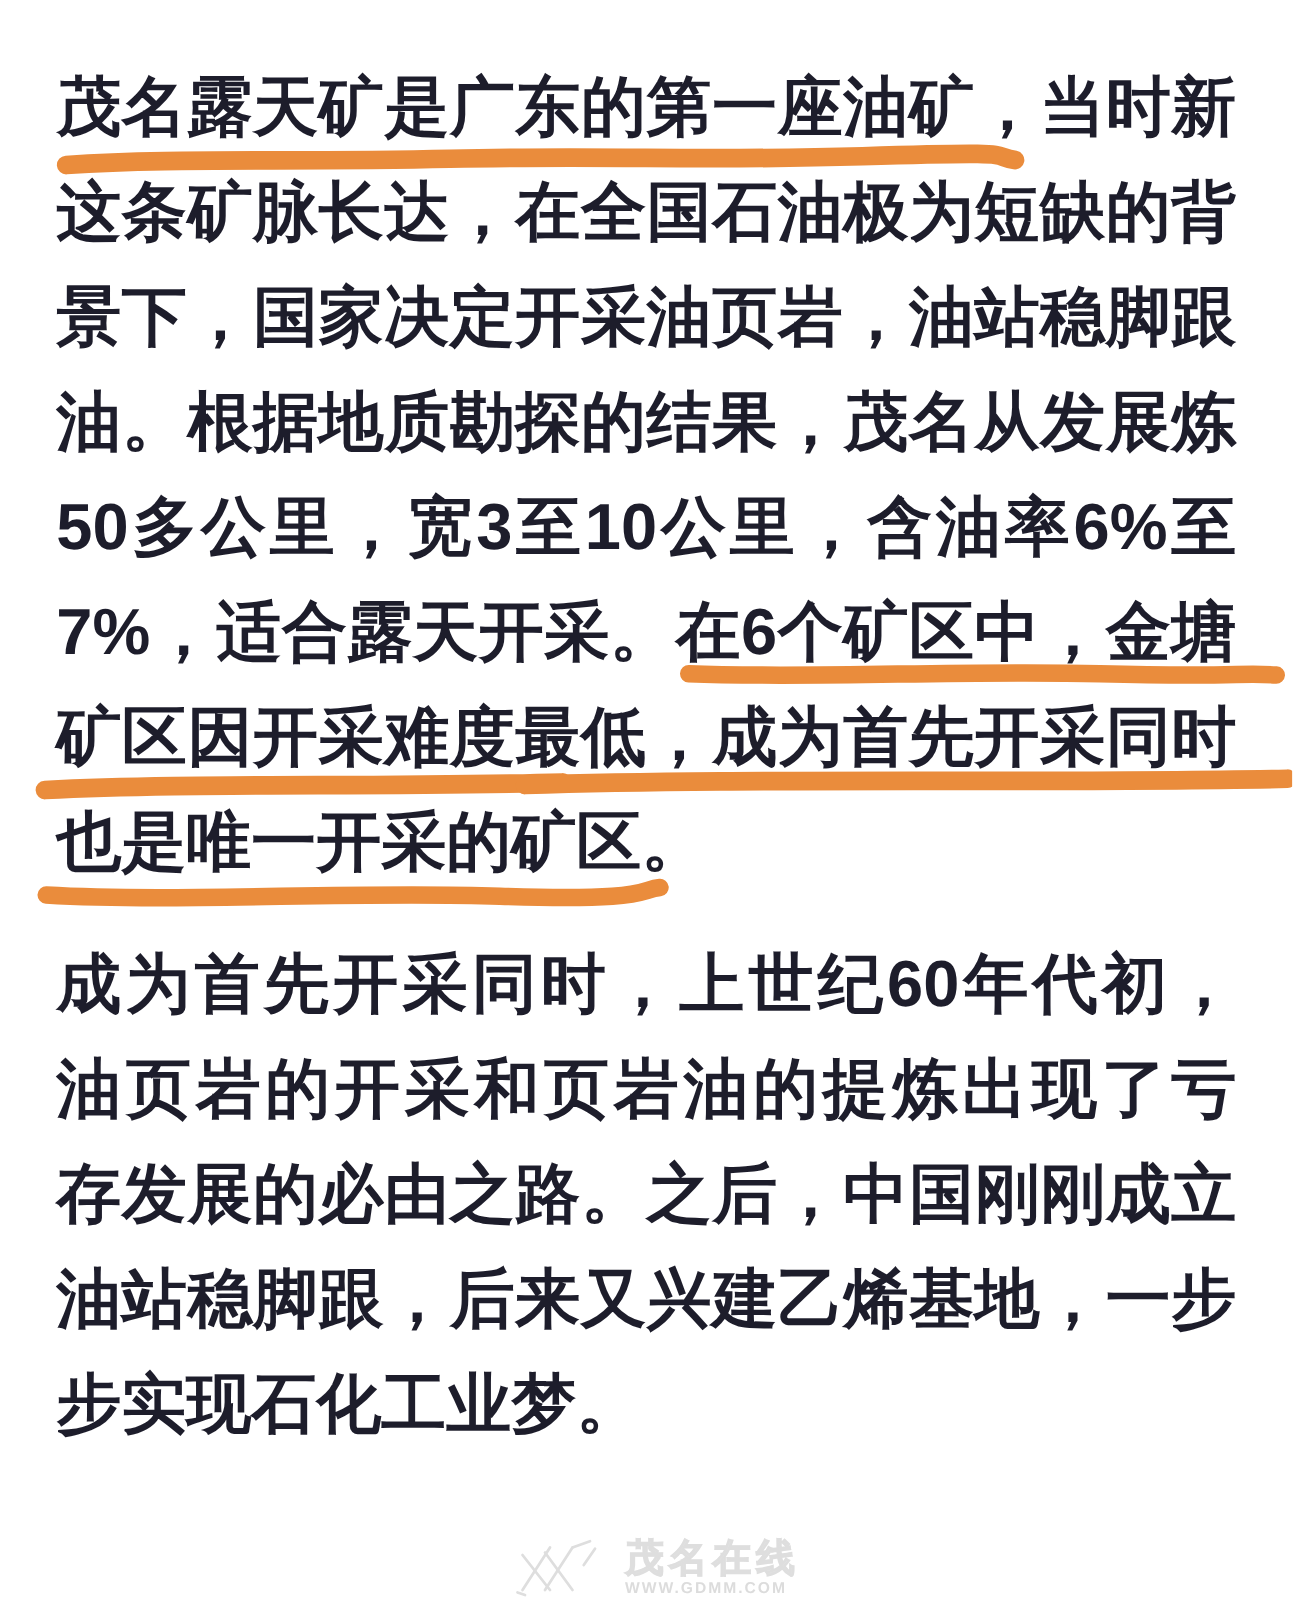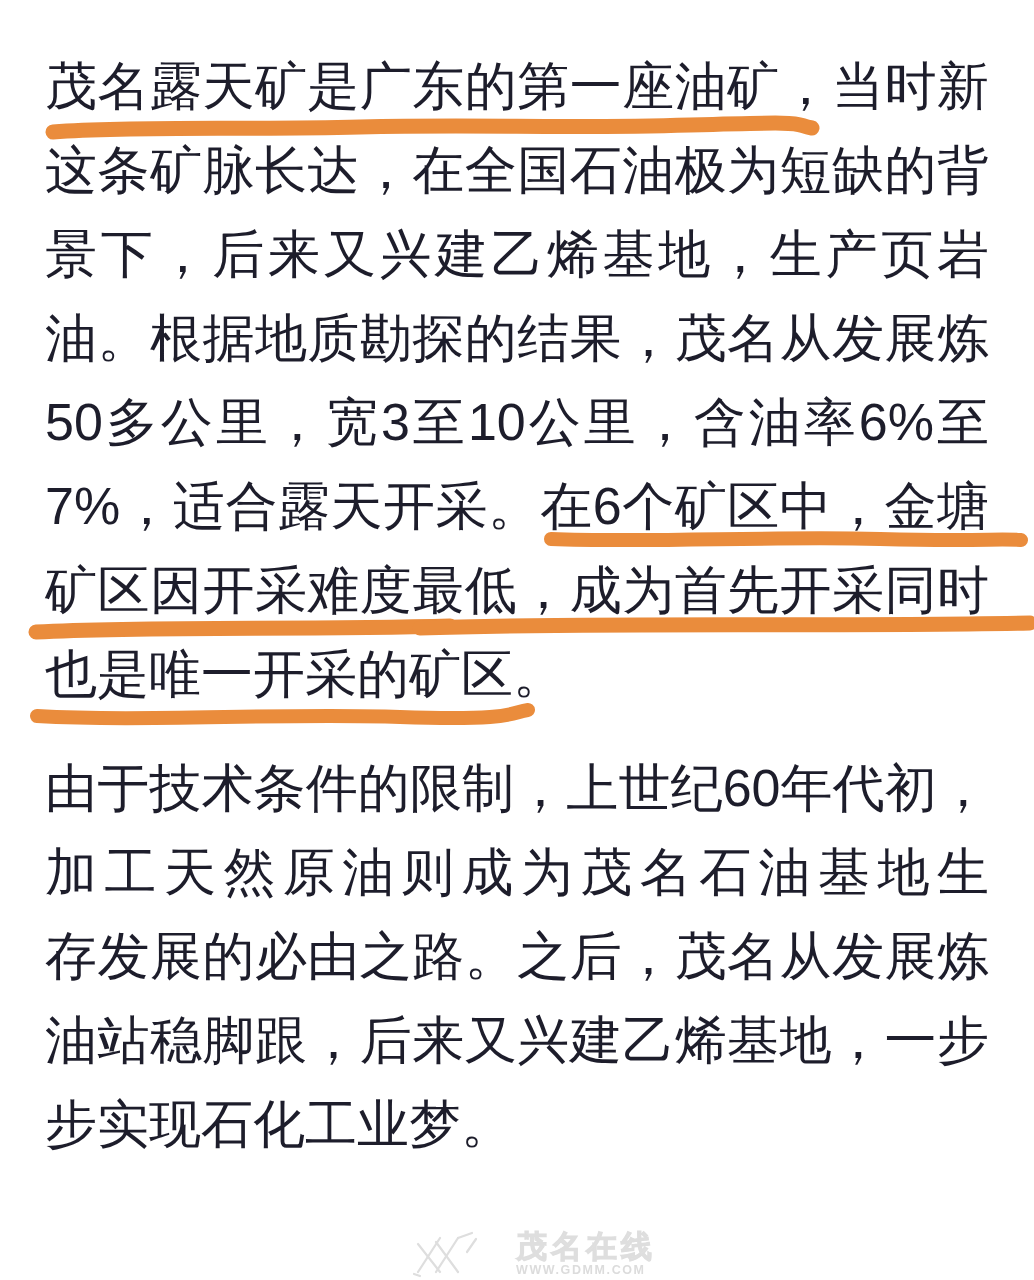--- a/index.html
+++ b/index.html
@@ -11,21 +11,21 @@
     background: #ffffff;
     overflow: hidden;
     font-family: "Liberation Sans", "DejaVu Sans", sans-serif;
   }
   .article {
     position: absolute;
     left: 45px;
     top: 44px;
     width: 944px;
   }
-  .para { margin: 0; }
+  .para { margin: 0; font-weight: bold; }
   .para + .para { margin-top: 30px; }
   .line {
     height: 84px;
     line-height: 84px;
     font-size: 52px;
     color: var(--ink, #1d1d2b);
     text-align: justify;
     text-align-last: justify;
     letter-spacing: 0;
     white-space: normal;
@@ -47,21 +47,21 @@
     stroke: var(--hl, #EA8C3C);
     stroke-linecap: round;
     stroke-linejoin: round;
   }
   .watermark {
     position: absolute;
     left: 410px;
     top: 1230px;
     display: flex;
     align-items: center;
-    gap: 26px;
+    gap: 10px;
   }
   .wm-logo { flex: 0 0 auto; }
   .wm-text { display: flex; flex-direction: column; align-items: flex-start; }
   .wm-name {
     font-size: 31px;
     line-height: 32px;
     font-weight: bold;
     letter-spacing: 4px;
     color: #e2e2e2;
     -webkit-text-stroke: 1px #dedede;
@@ -76,31 +76,31 @@
 </style>
 </head>
 <body style="background: rgb(255, 255, 255);">
 
 <div class="page">
 
   <div class="article">
     <div class="para">
       <div class="line">茂名露天矿是广东的第一座油矿，当时新</div>
       <div class="line">这条矿脉长达，在全国石油极为短缺的背</div>
-      <div class="line">景下，后来又兴建乙烯基地，生产页岩</div>
+      <div class="line">景下，国家决定开采油页岩，油站稳脚跟</div>
       <div class="line">油。根据地质勘探的结果，茂名从发展炼</div>
       <div class="line">50多公里，宽3至10公里，含油率6%至</div>
       <div class="line">7%，适合露天开采。在6个矿区中，金塘</div>
       <div class="line">矿区因开采难度最低，成为首先开采同时</div>
       <div class="line last">也是唯一开采的矿区。</div>
     </div>
     <div class="para">
-      <div class="line">由于技术条件的限制，上世纪60年代初，</div>
-      <div class="line">加工天然原油则成为茂名石油基地生</div>
-      <div class="line">存发展的必由之路。之后，茂名从发展炼</div>
+      <div class="line">成为首先开采同时，上世纪60年代初，</div>
+      <div class="line">油页岩的开采和页岩油的提炼出现了亏</div>
+      <div class="line">存发展的必由之路。之后，中国刚刚成立</div>
       <div class="line">油站稳脚跟，后来又兴建乙烯基地，一步</div>
       <div class="line last">步实现石化工业梦。</div>
     </div>
   </div>
 
   <svg class="hl" style="top:111px" viewBox="0 0 1034 36">
     <path d="M53 21 C 140 15, 230 19, 360 16 S 560 18, 690 14 S 790 13, 812 17" stroke-width="15"></path>
   </svg>
   <svg class="hl" style="top:522px" viewBox="0 0 1034 36">
     <path d="M551 17 C 650 21, 770 14, 880 17 S 990 16, 1021 18" stroke-width="14"></path>

